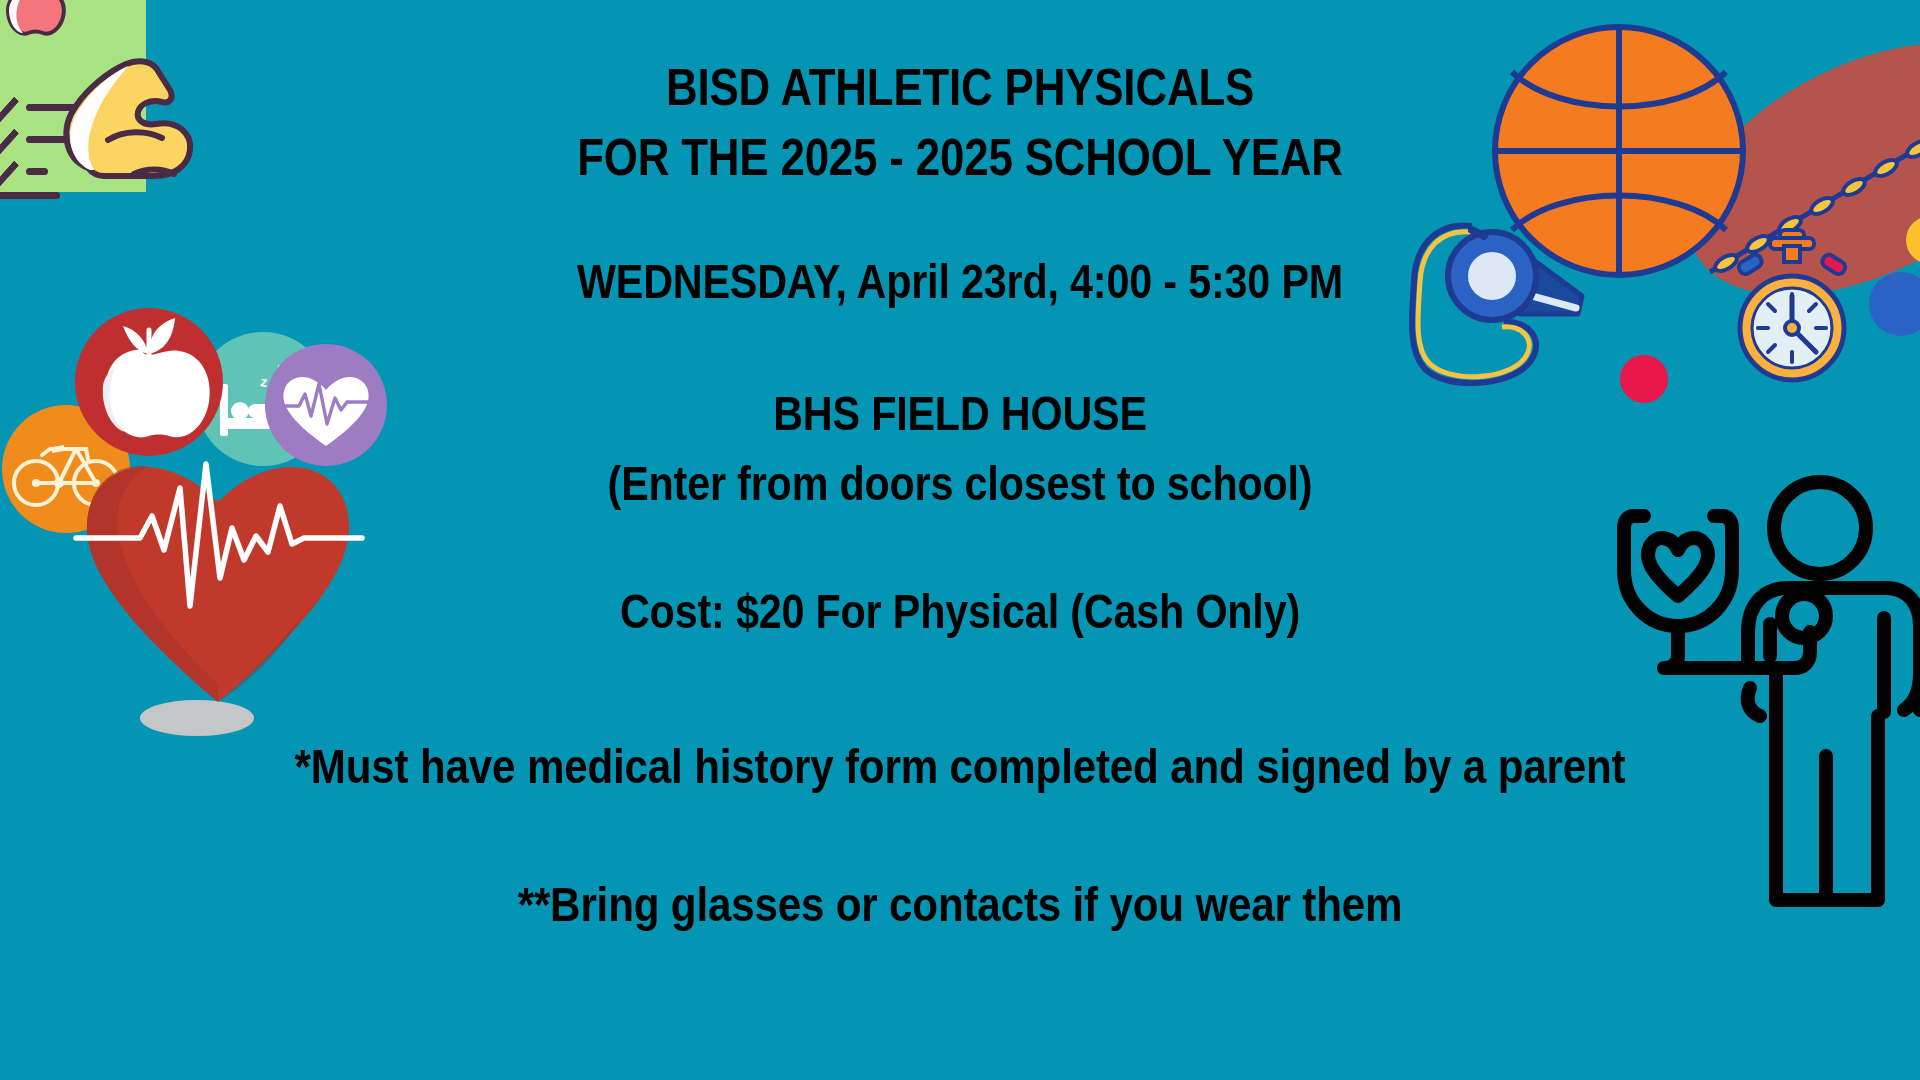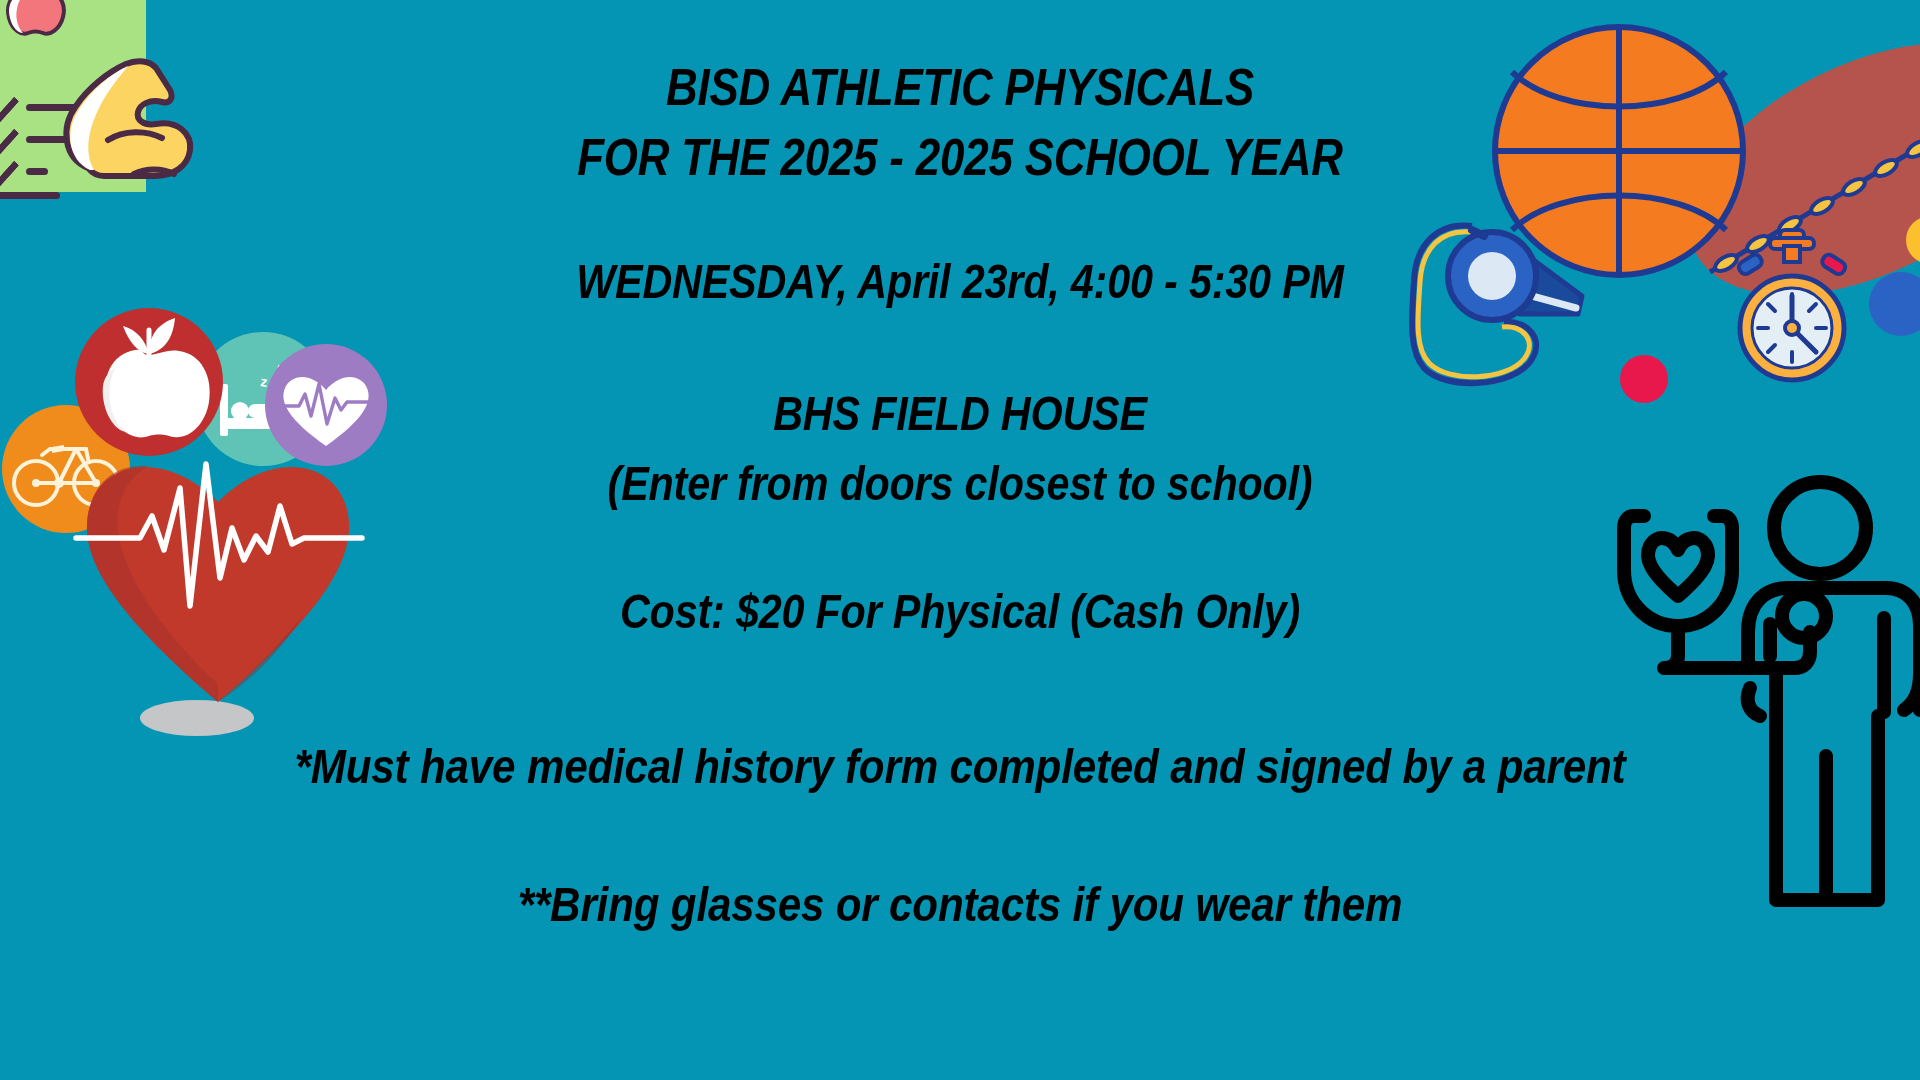--- a/index.html
+++ b/index.html
@@ -19,21 +19,20 @@
 
   
   .text-stack {
     position: absolute;
     left: 0;
     top: 0;
     width: 1920px;
     height: 1080px;
     z-index: 40;
     pointer-events: none;
-    font-style: italic;
   }
   .tline {
     position: absolute;
     width: 1920px;
     text-align: center;
     color: #000000;
     font-weight: 700;
     font-family: "Liberation Sans Narrow", "Liberation Sans", sans-serif;
     transform: scaleX(0.86);
     transform-origin: 50% 50%;

